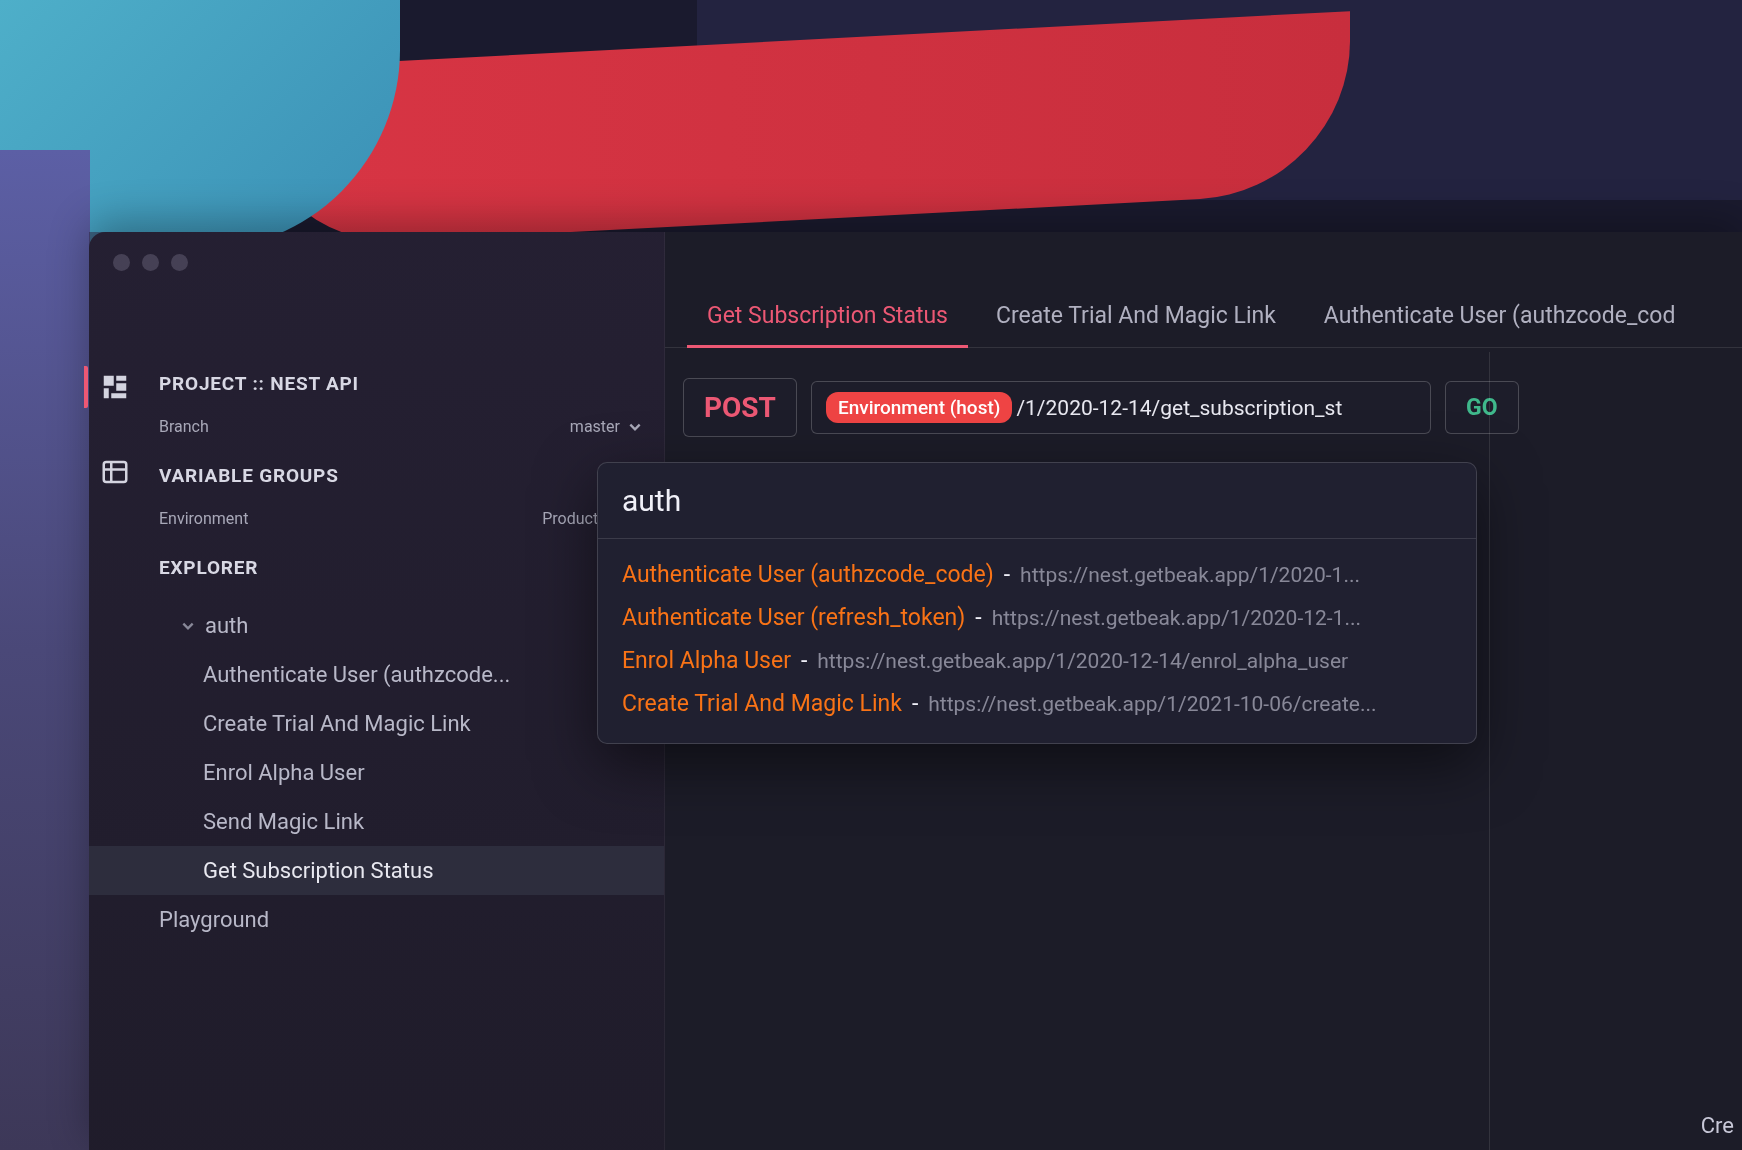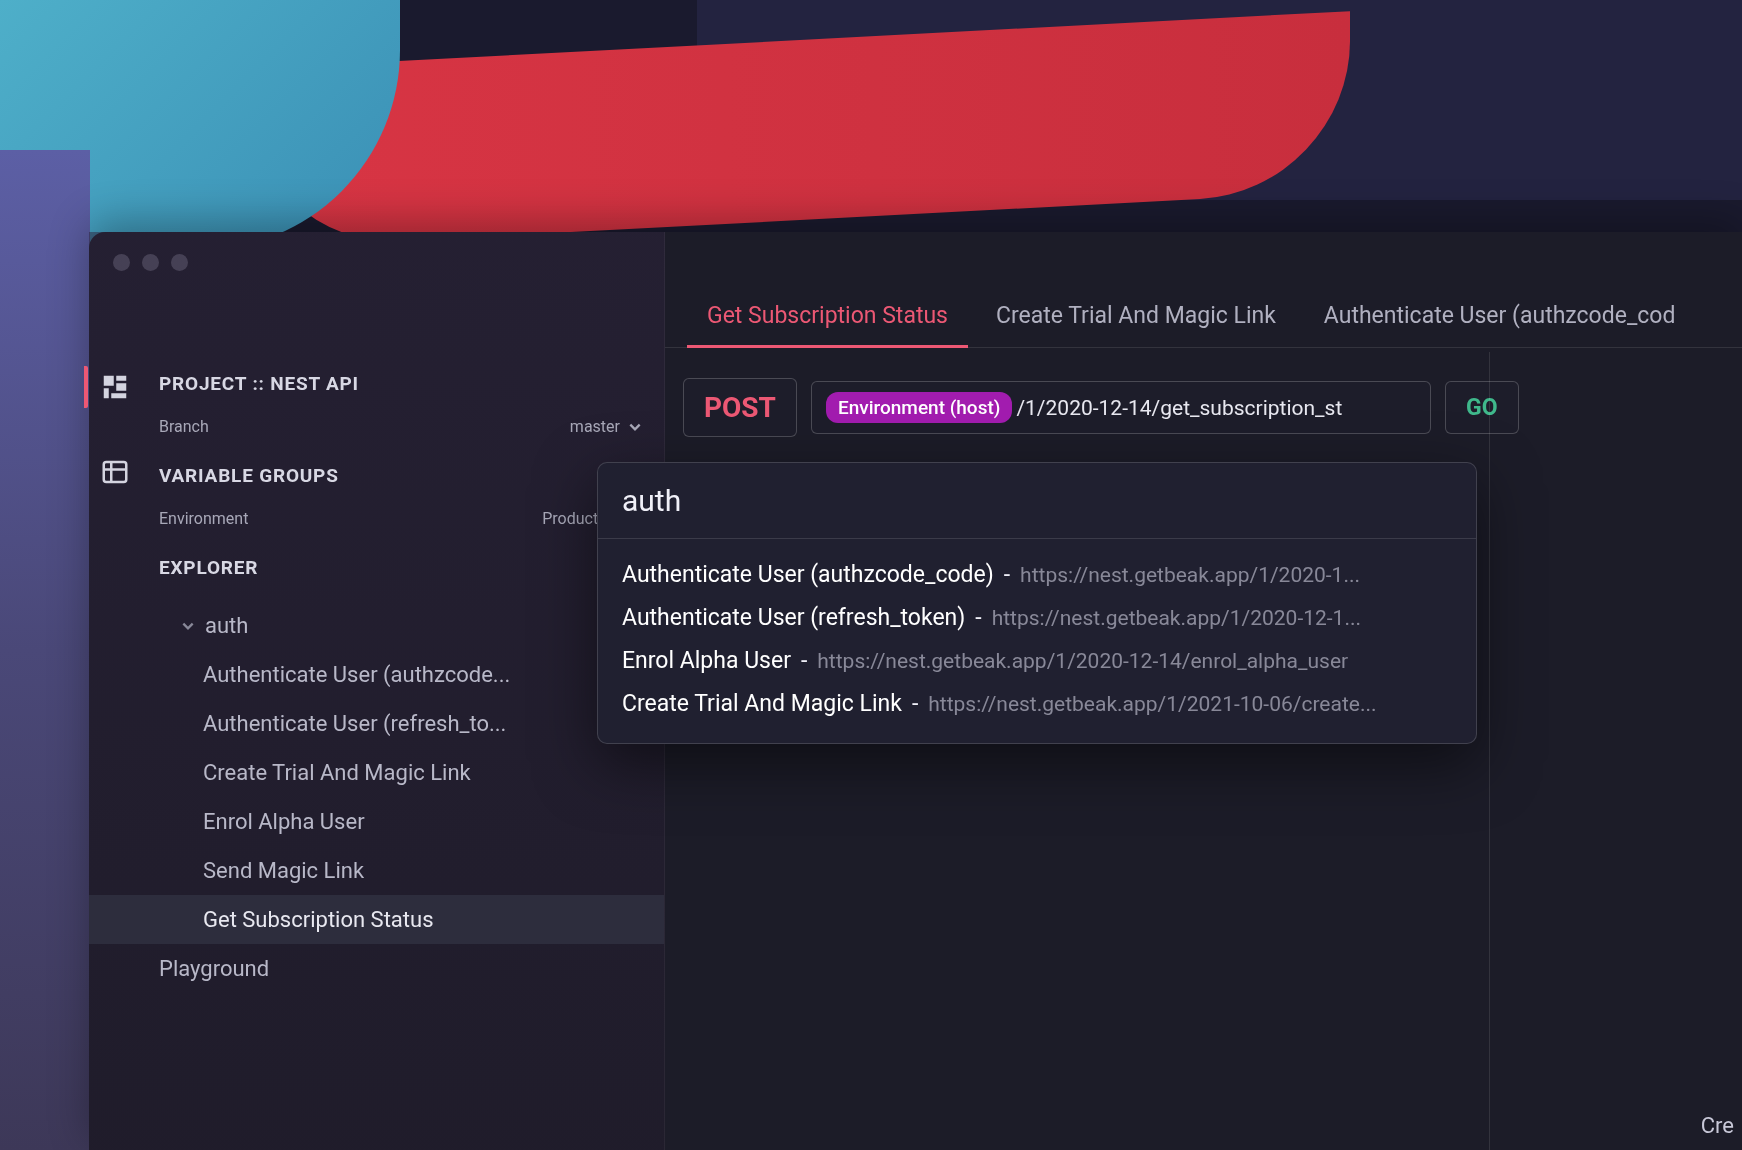--- a/index.html
+++ b/index.html
@@ -268,21 +268,21 @@
       display: flex;
       align-items: center;
       gap: 4px;
       color: #e8e8f0;
       font-size: 21px;
       overflow: hidden;
       white-space: nowrap;
     }
     
     .env-chip {
-      background: #a21caf;
+      background: #ef4444;
       color: #fff;
       padding: 4px 12px;
       border-radius: 12px;
       font-size: 19px;
       font-weight: 500;
       text-align: center;
     }
     
     .go-button {
       border: 1px solid rgba(255,255,255,0.2);
@@ -328,21 +328,21 @@
       display: flex;
       align-items: baseline;
       gap: 10px;
       padding: 8px 0;
       cursor: pointer;
       white-space: nowrap;
       overflow: hidden;
     }
     
     .result-name {
-      color: #ffffff;
+      color: #f97316;
       font-size: 23px;
     }
     
     .result-sep {
       color: #f0f0f8;
       font-size: 23px;
     }
     
     .result-url {
       color: #888898;
@@ -454,23 +454,20 @@
       <div class="tree-item nested">
         <svg class="tree-chevron" viewBox="0 0 12 12" fill="none" stroke="currentColor" stroke-width="2">
             <path d="M2 4l4 4 4-4"></path>
           </svg>
         <span>auth</span>
       </div>
       <div class="tree-item leaf">
           <span>Authenticate User (authzcode...</span>
         </div>
       <div class="tree-item leaf">
-          <span>Authenticate User (refresh_to...</span>
-        </div>
-      <div class="tree-item leaf">
           <span>Create Trial And Magic Link</span>
         </div>
       <div class="tree-item leaf">
           <span>Enrol Alpha User</span>
         </div>
       <div class="tree-item leaf">
           <span>Send Magic Link</span>
         </div>
 
       <div class="tree-item leaf selected">

